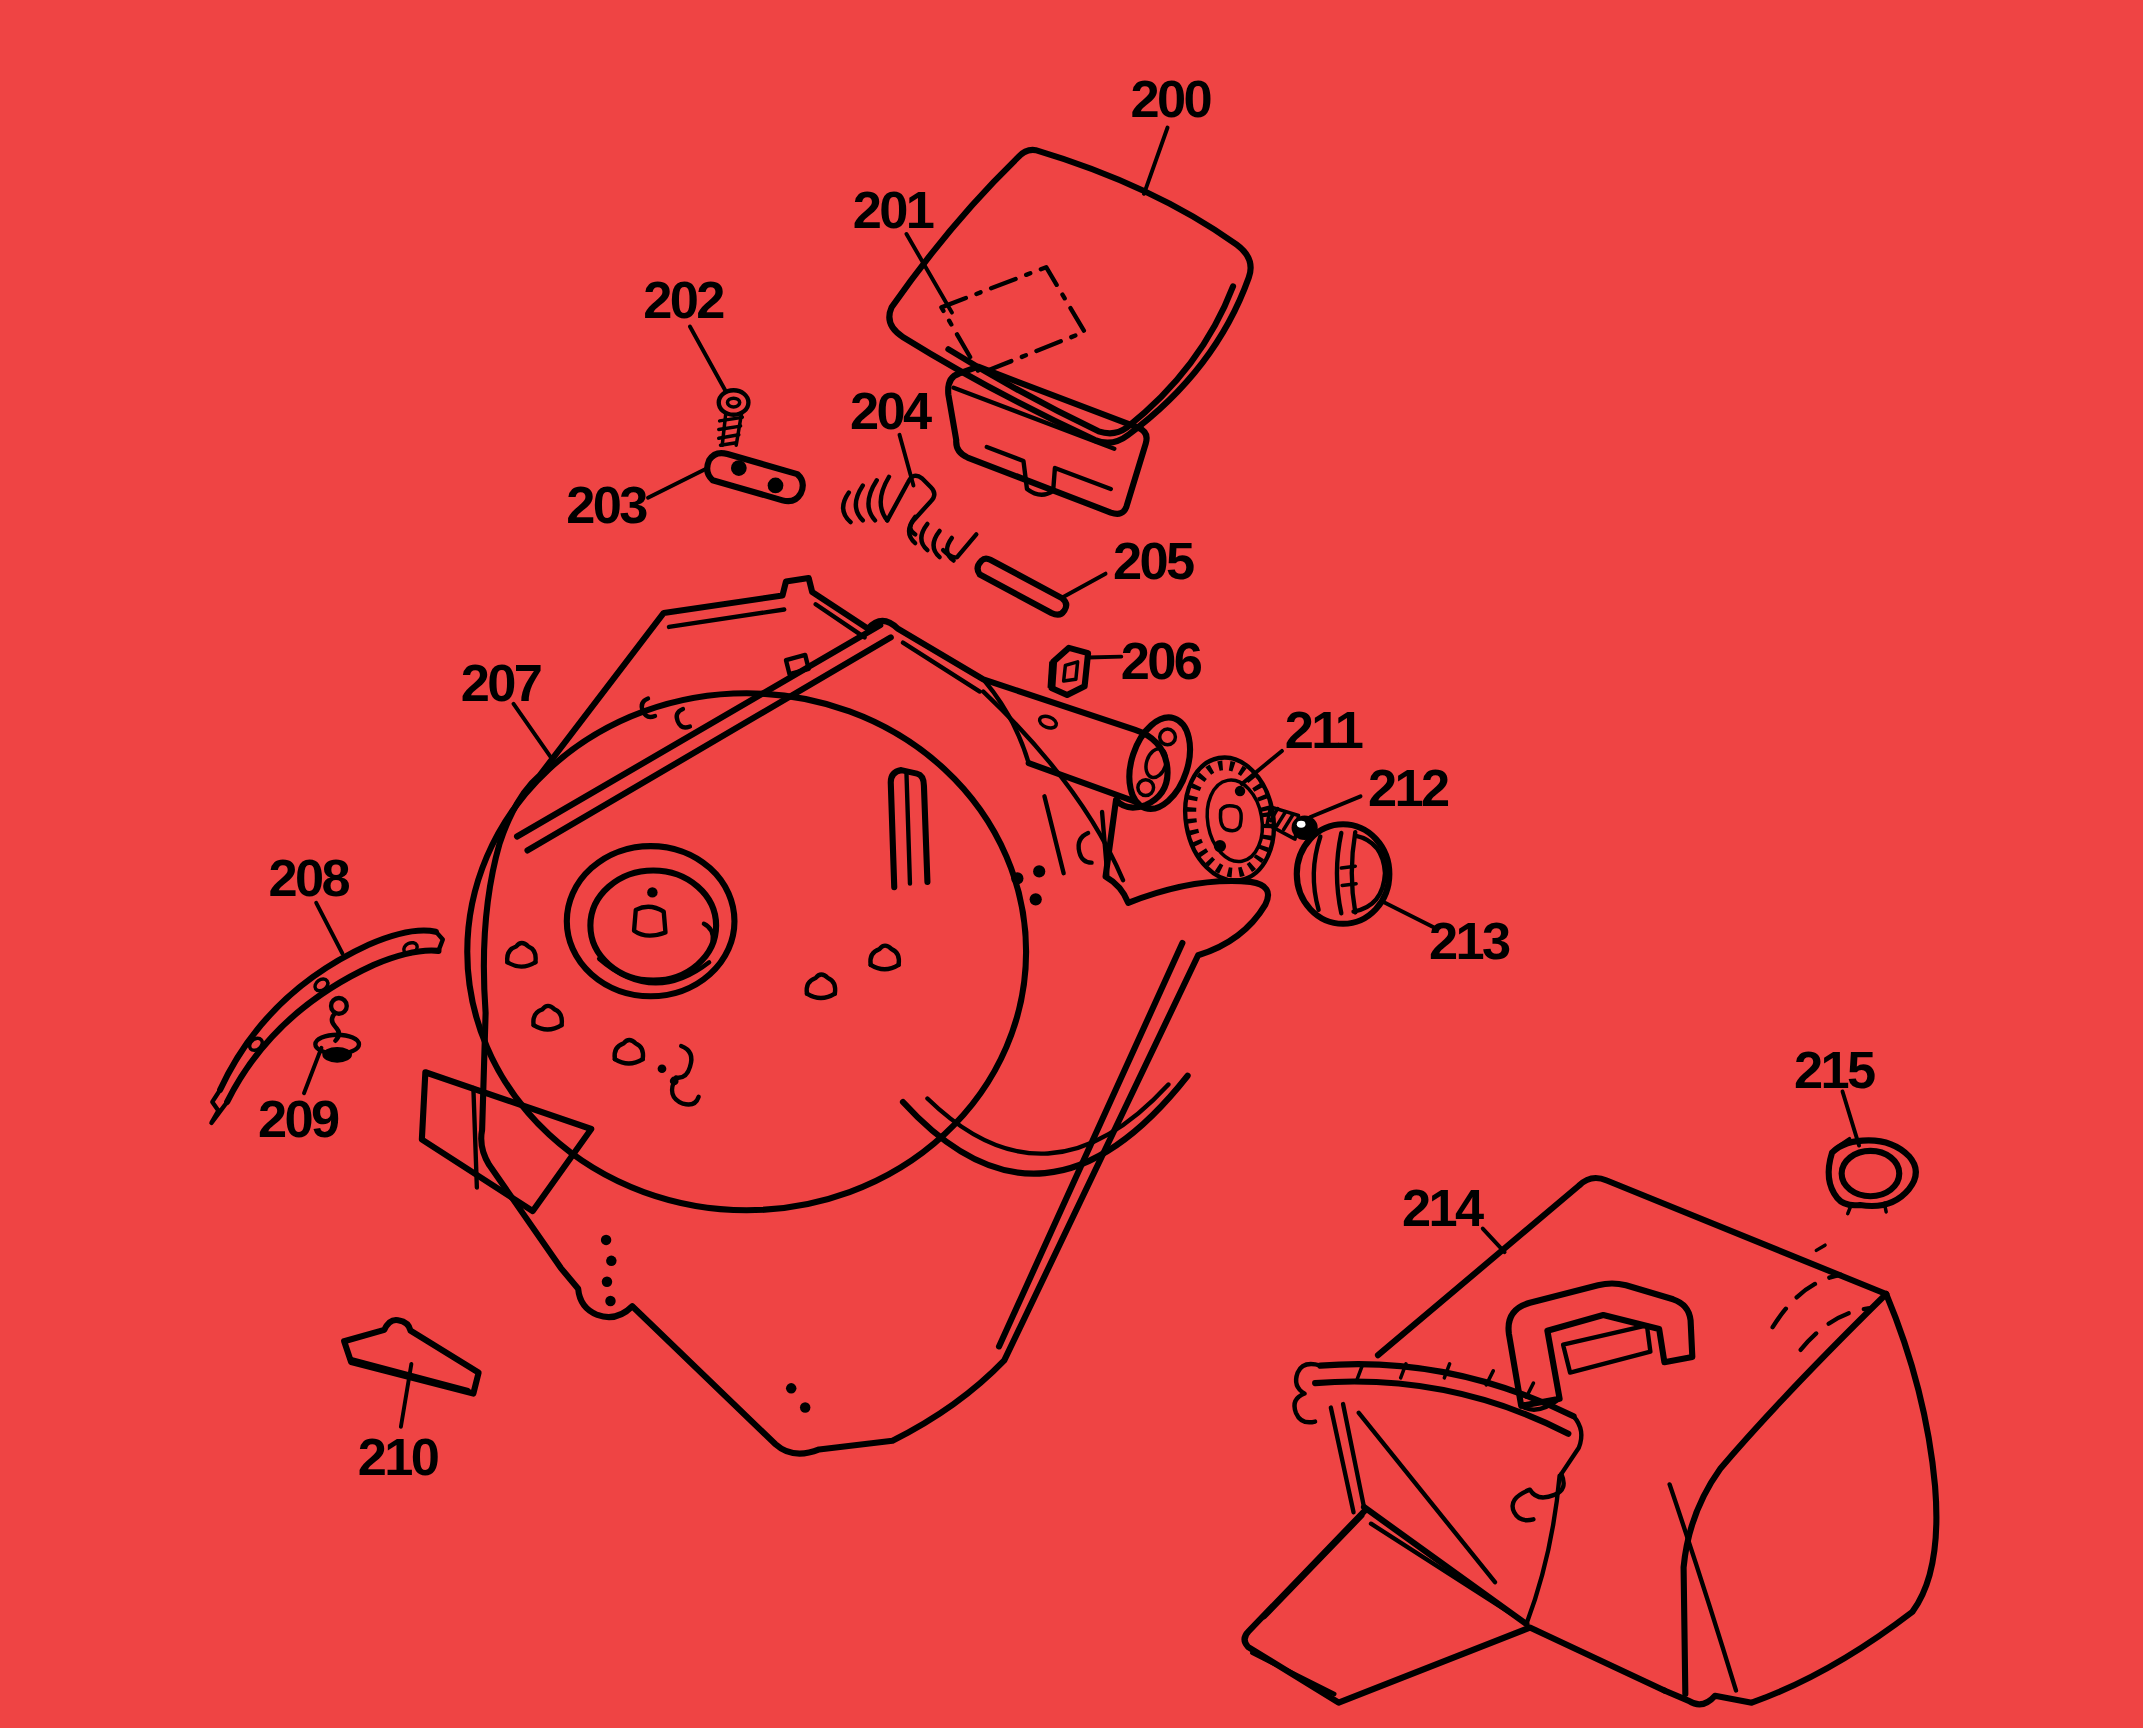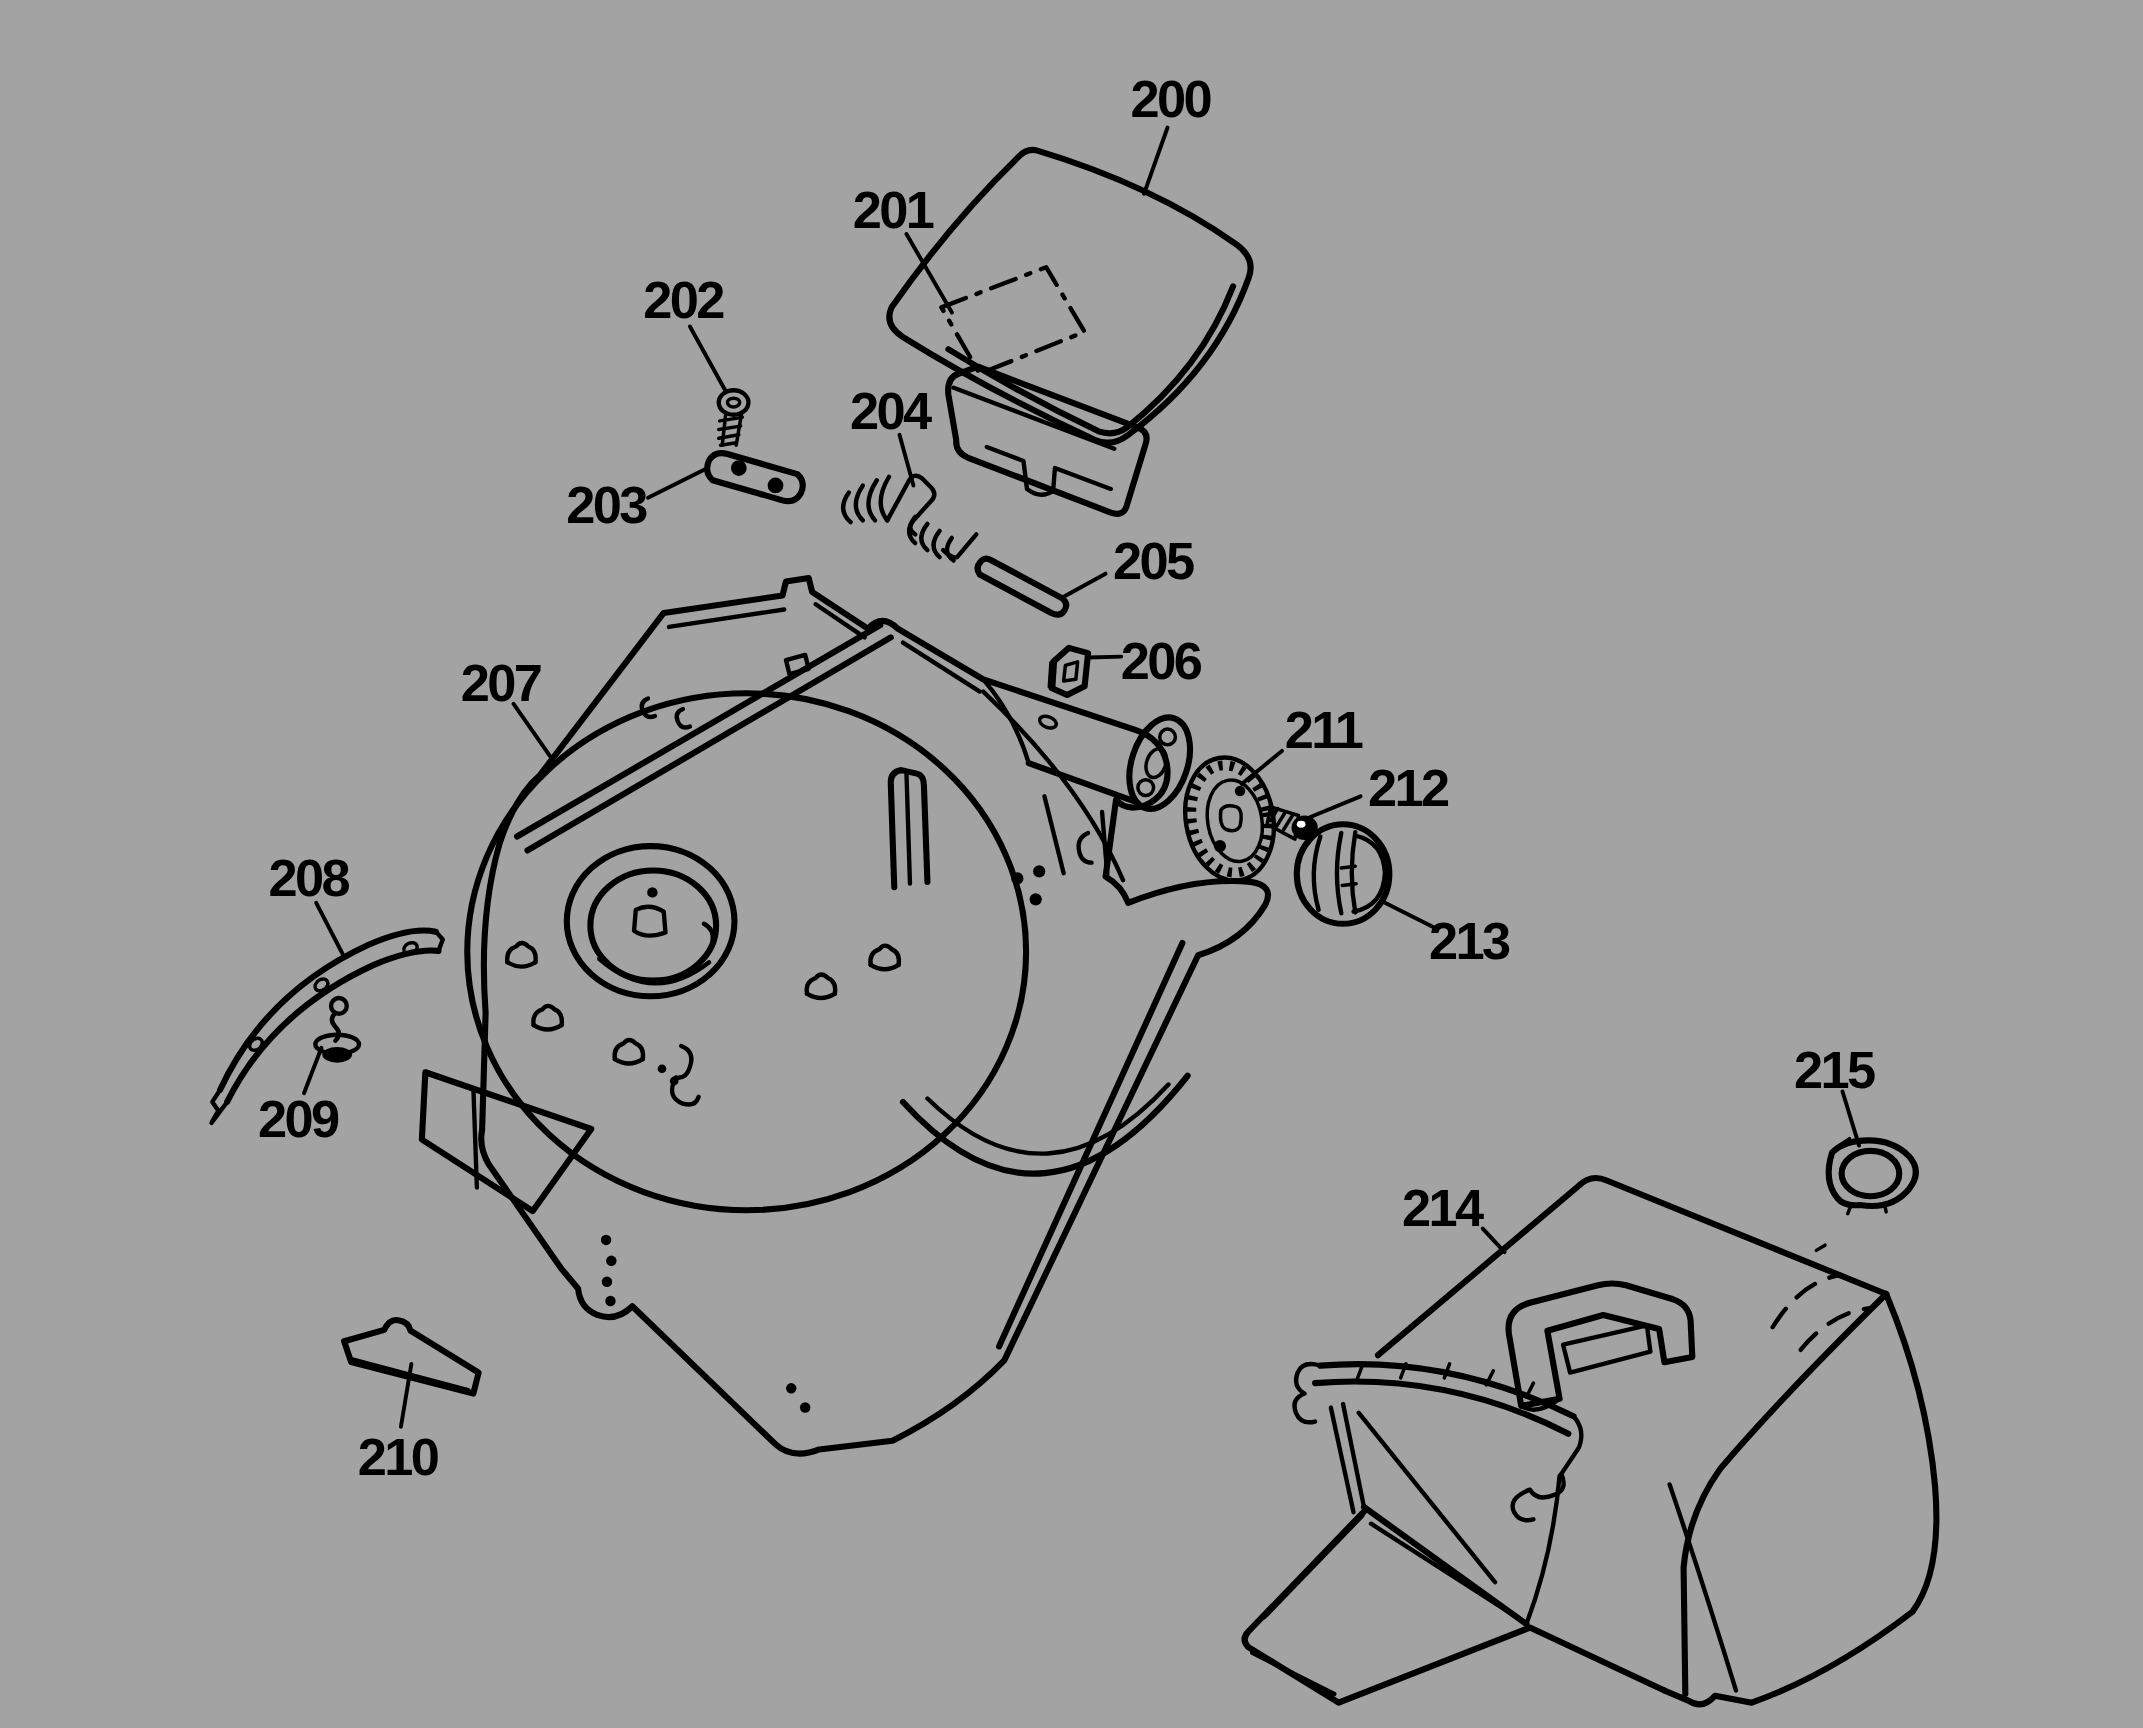--- a/index.html
+++ b/index.html
@@ -1,17 +1,17 @@
 <!DOCTYPE html>
 <html style="font-size:14px"><head>
 <meta charset="utf-8">
 <style>
   html,body{margin:0;padding:0;background:#ffffff;}
   body{font-family:"Liberation Sans", sans-serif;}
-  #stage{position:relative;width:2143px;height:1728px;background:#a3a3a3;overflow:hidden;}
+  #stage{position:relative;width:2143px;height:1728px;background:#ef4444;overflow:hidden;}
   svg{display:block;}
   .ln{fill:none;stroke:#000000;stroke-width:7;stroke-linecap:round;stroke-linejoin:round;}
   .ln2{fill:none;stroke:#000000;stroke-width:5;stroke-linecap:round;stroke-linejoin:round;}
   .ln3{fill:none;stroke:#000000;stroke-width:4;stroke-linecap:round;stroke-linejoin:round;}
   .fillb{fill:#000000;stroke:none;}
   .dashdot{stroke-dasharray:30 13 5 13;}
   .dashes{stroke-dasharray:26 18;}
   .teeth{stroke-dasharray:5 8;}
   .plabel{font-family:"Liberation Sans", sans-serif;font-weight:bold;}
   .leader{stroke:#000000;stroke-width:4.5;stroke-linecap:round;}

